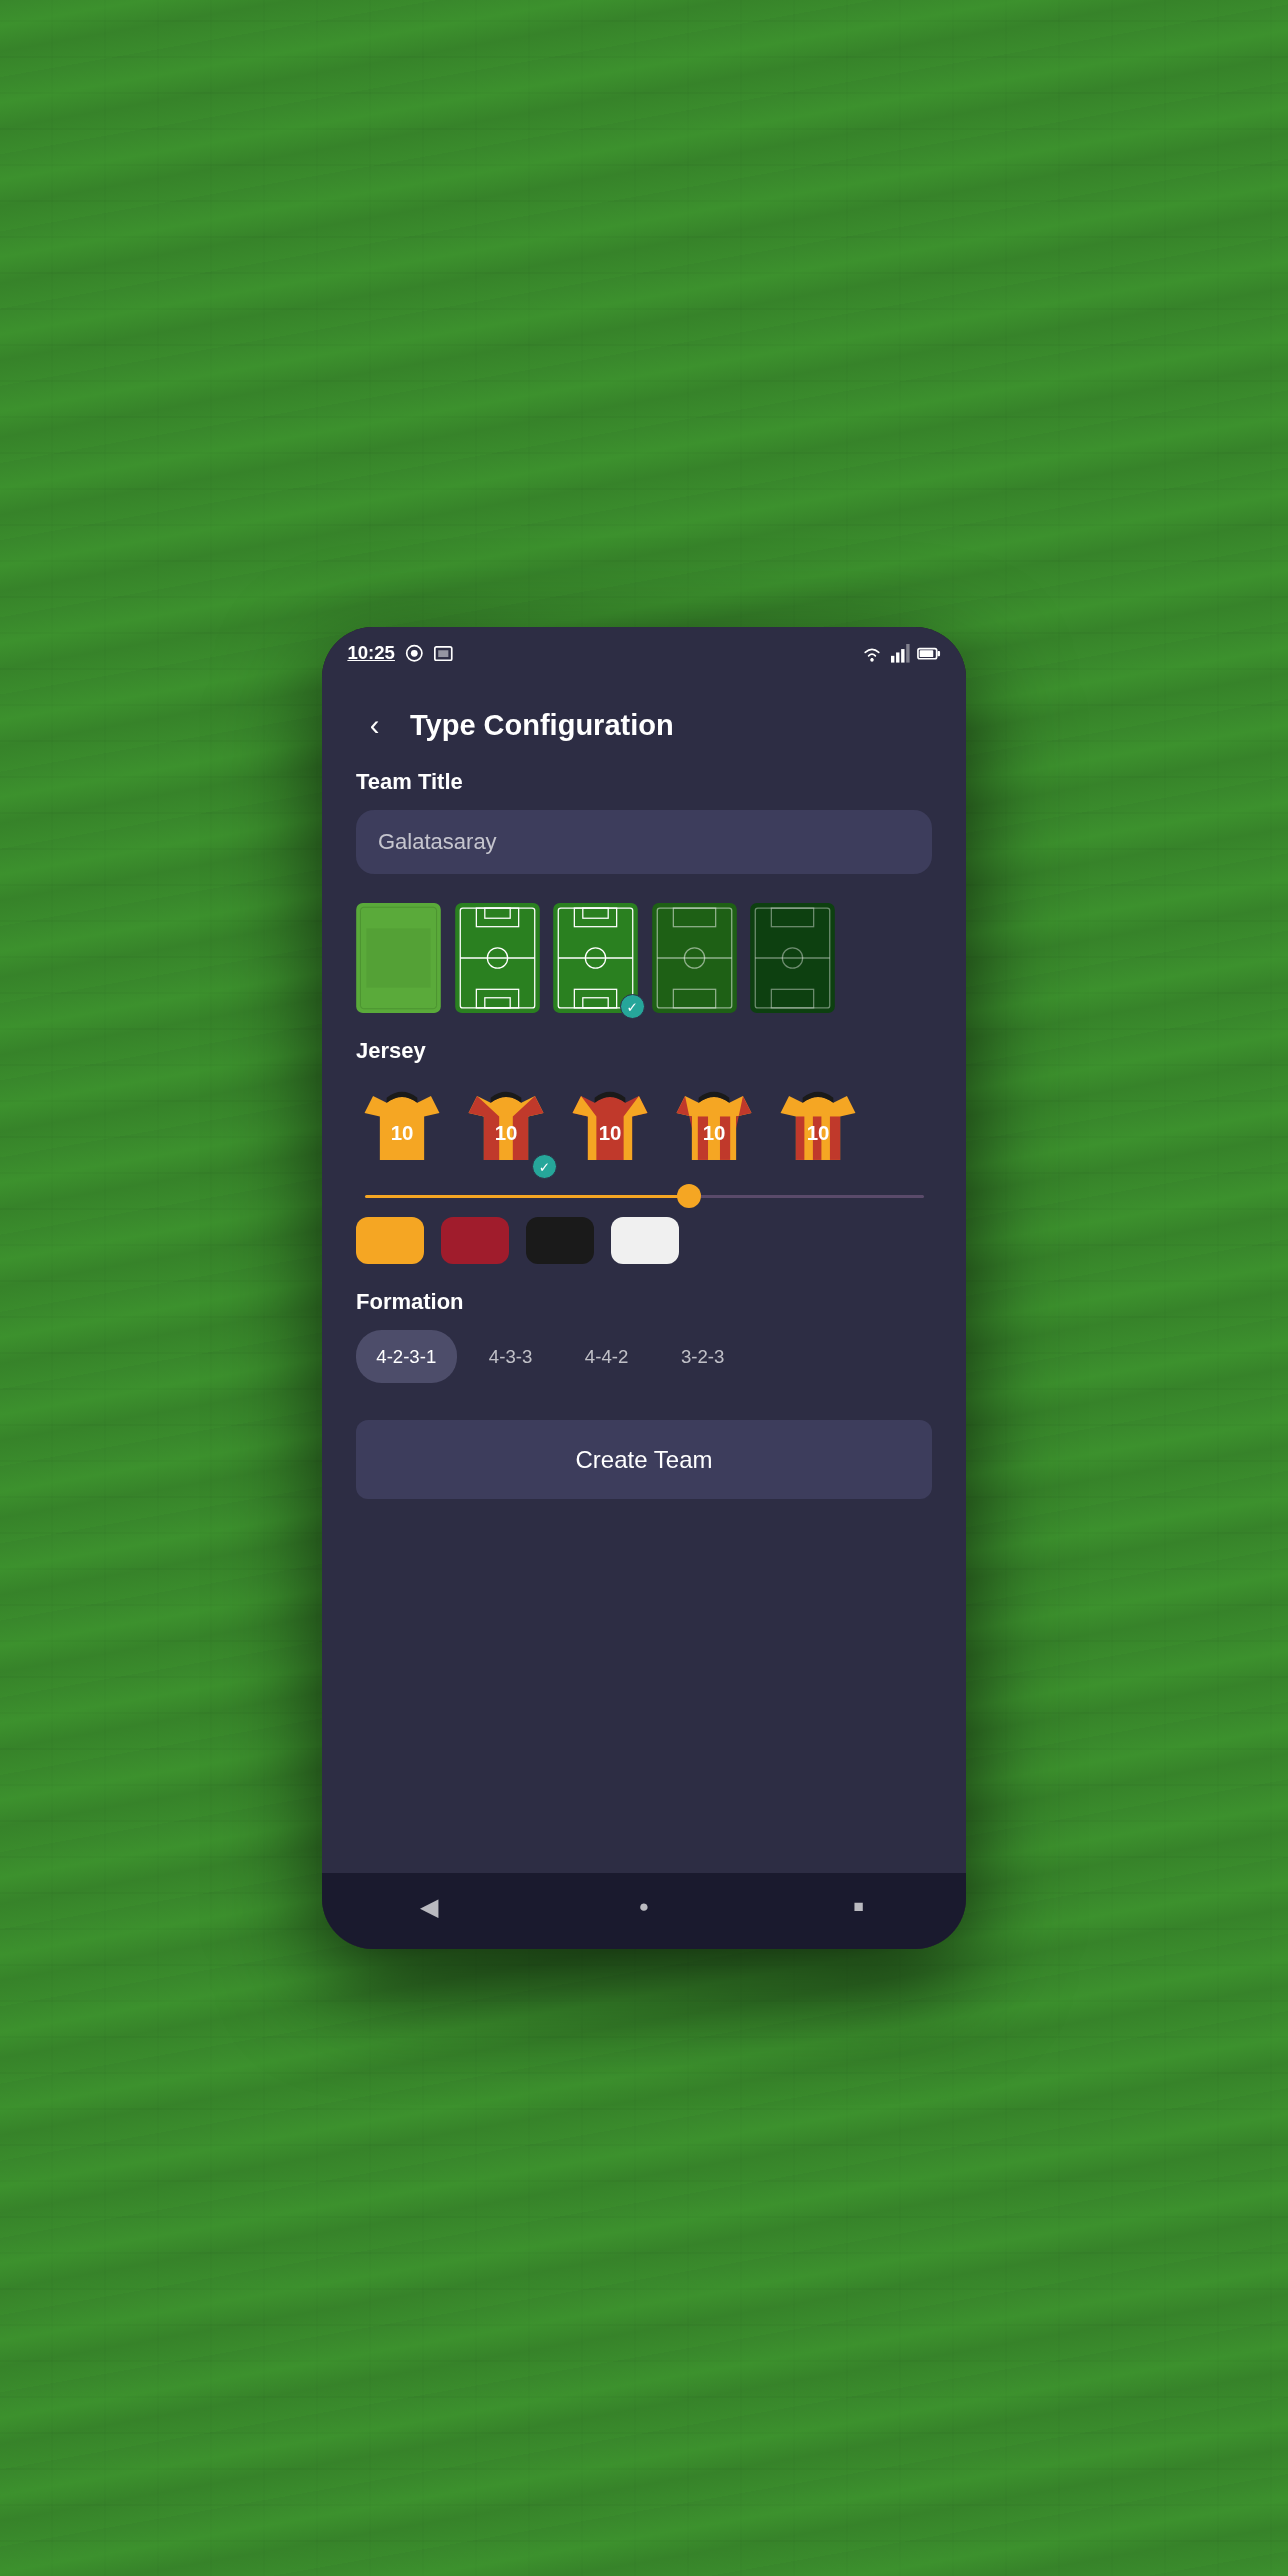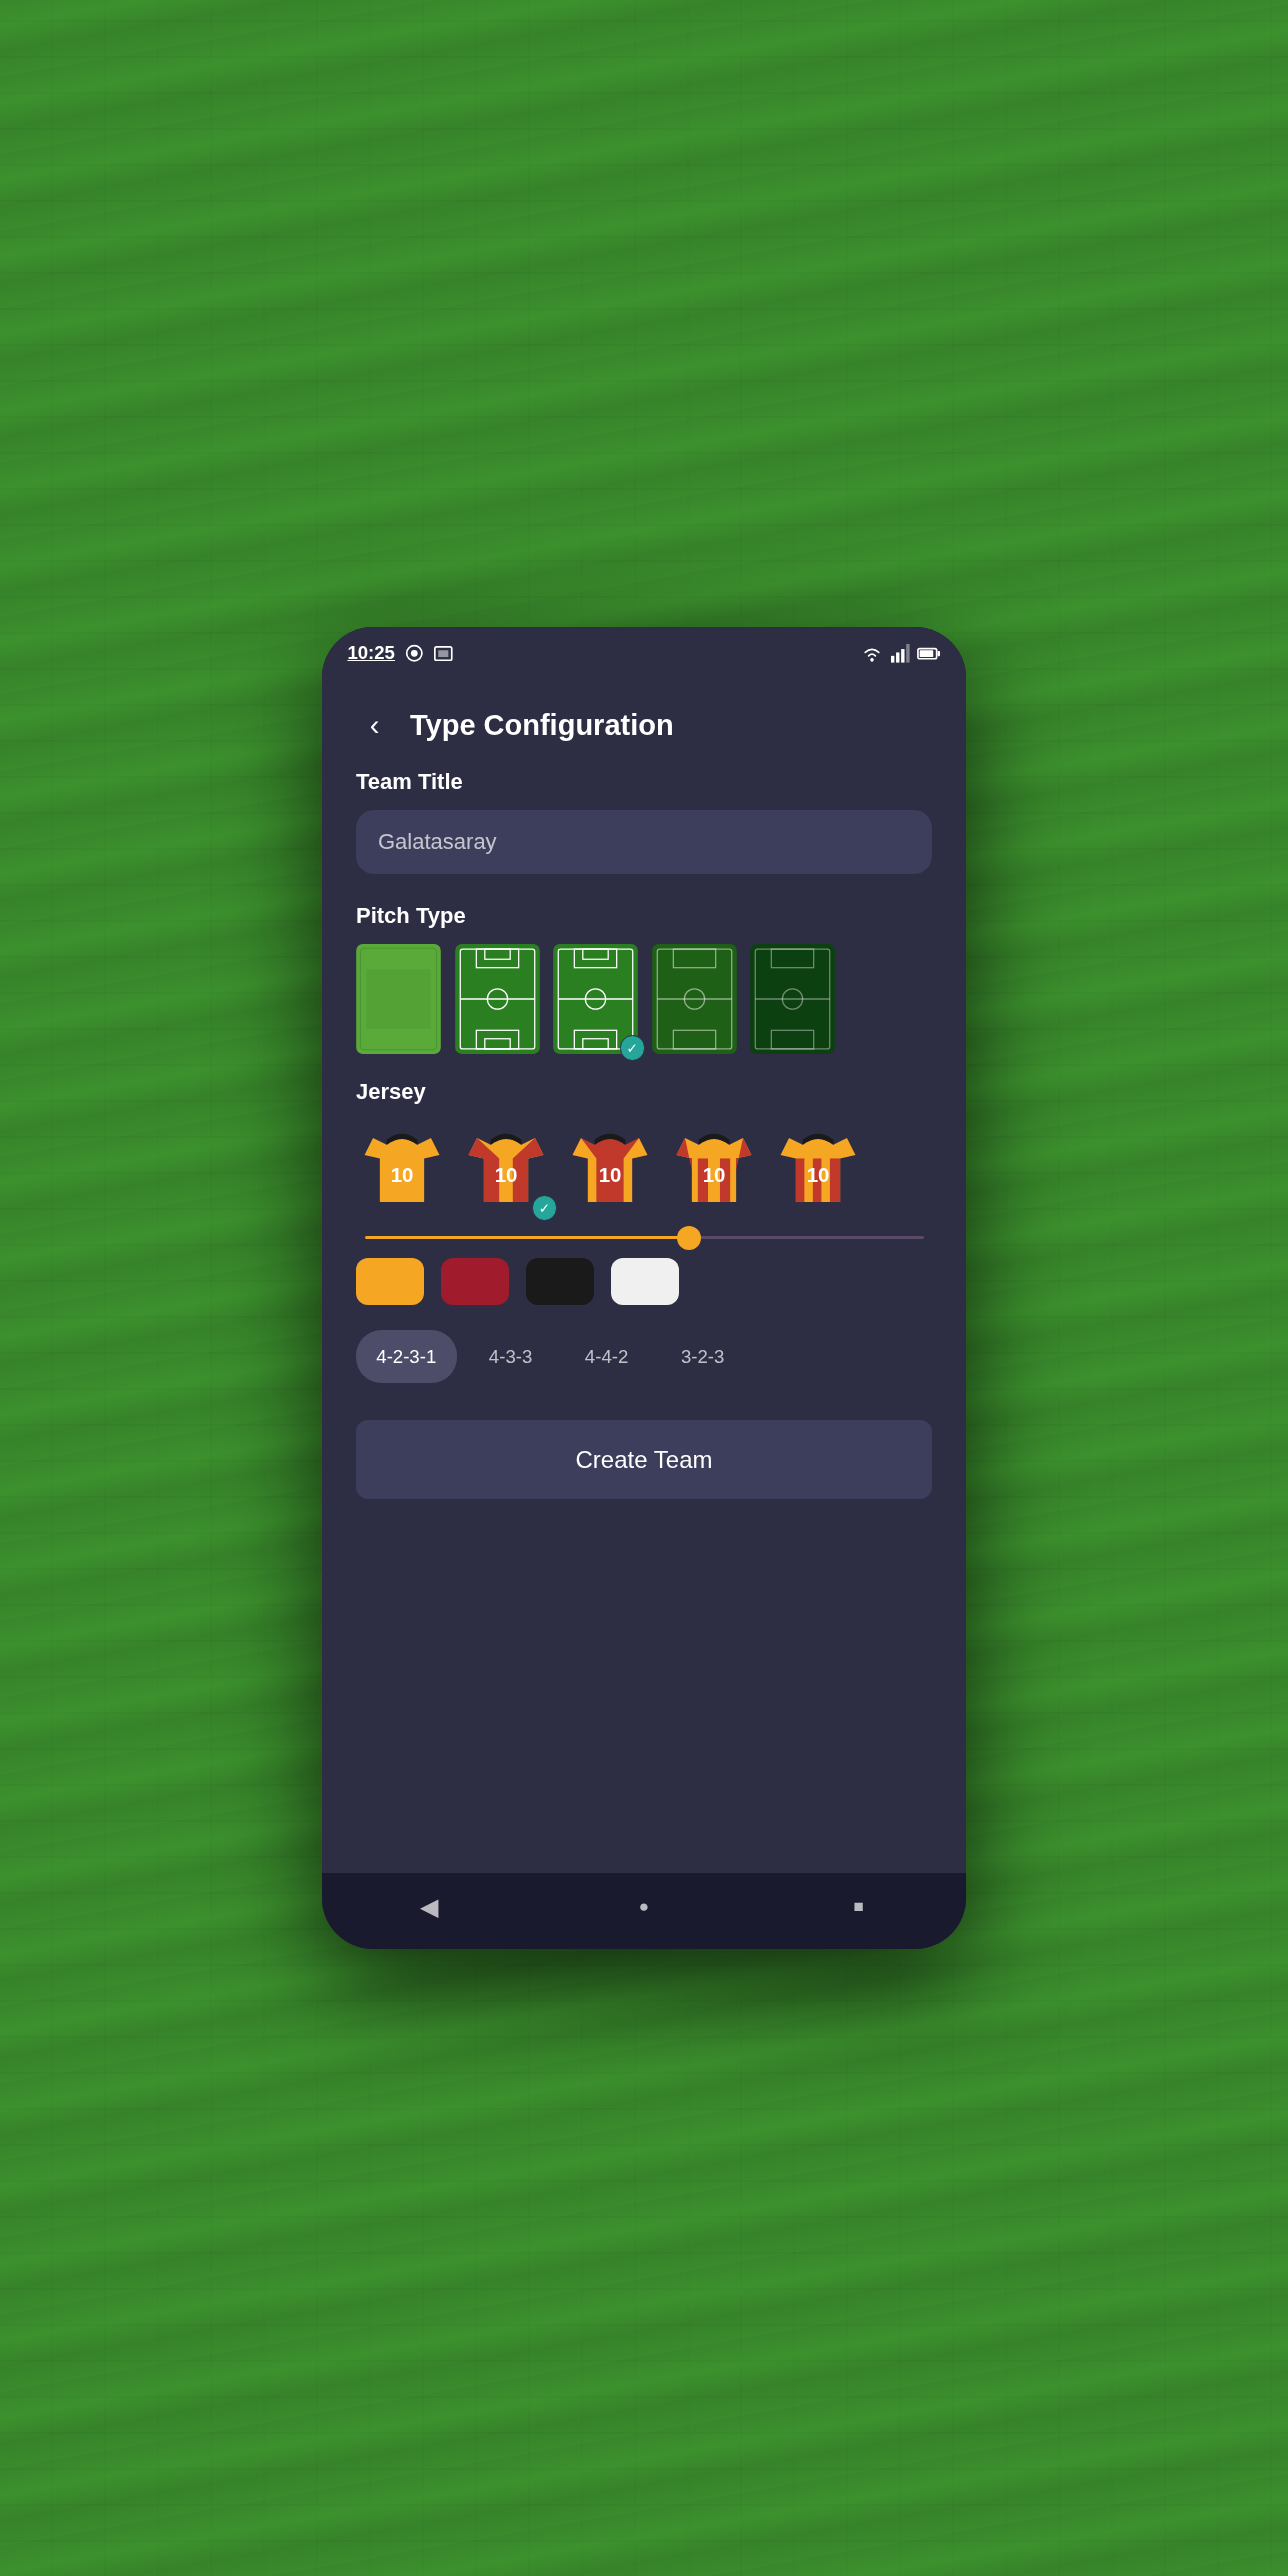--- a/index.html
+++ b/index.html
@@ -351,21 +351,20 @@
     </div>
 
     
     <div>
       <div class="section-label">Team Title</div>
       <input class="team-title-input" type="text" value="Galatasaray" style="">
     </div>
 
     
     <div class="pitch-section">
-      <div class="section-label">Pitch Type</div>
       <div class="pitch-options">
 
         <div class="pitch-option">
           <svg class="pitch-svg" viewBox="0 0 100 130" xmlns="http://www.w3.org/2000/svg">
             <rect width="100" height="130" rx="6" fill="#5aaa3a"></rect>
             <rect x="5" y="5" width="90" height="120" rx="4" fill="none" stroke="#4a9030" stroke-width="1"></rect>
             <rect x="12" y="30" width="76" height="70" fill="#4a9030" opacity="0.3"></rect>
           </svg>
         </div>
 
@@ -489,20 +488,21 @@
       <div class="color-swatches">
         <div class="swatch" style="background:#f5a623;"></div>
         <div class="swatch" style="background:#a01c2c;"></div>
         <div class="swatch" style="background:#1a1a1a;"></div>
         <div class="swatch" style="background:#f0f0f0;"></div>
       </div>
     </div>
 
     
     <div class="formation-section">
+      <div class="section-label">Formation</div>
       <div class="formation-options">
         <button class="formation-btn active">4-2-3-1</button>
         <button class="formation-btn inactive">4-3-3</button>
         <button class="formation-btn inactive">4-4-2</button>
         <button class="formation-btn inactive">3-2-3</button>
       </div>
     </div>
 
     
     <button class="create-team-btn">Create Team</button>

